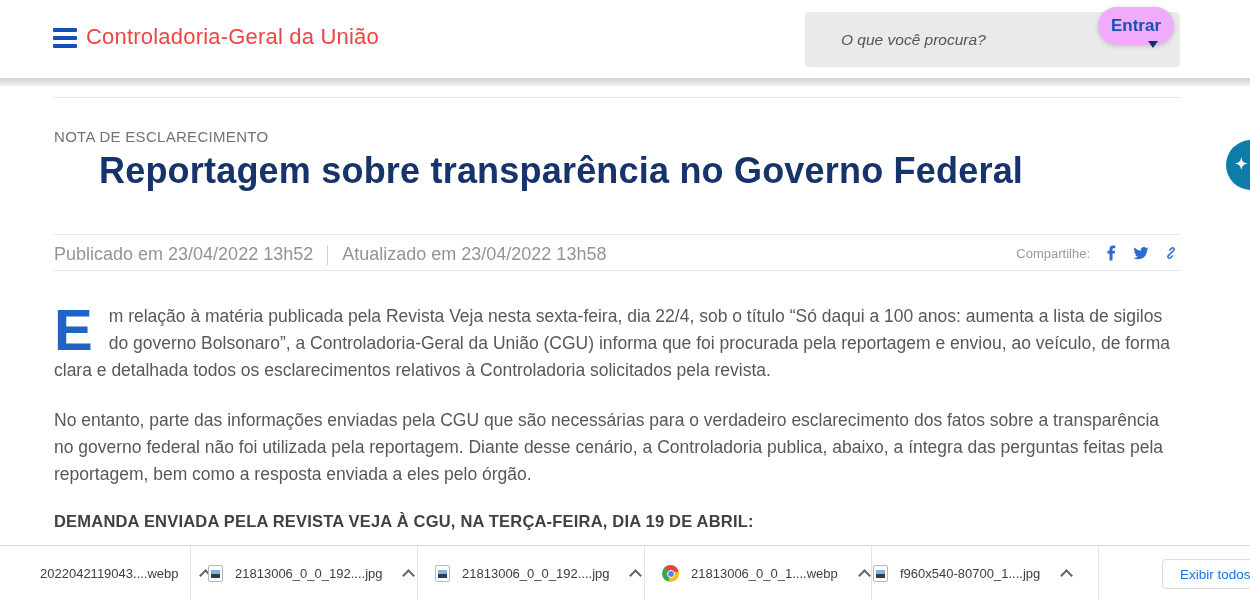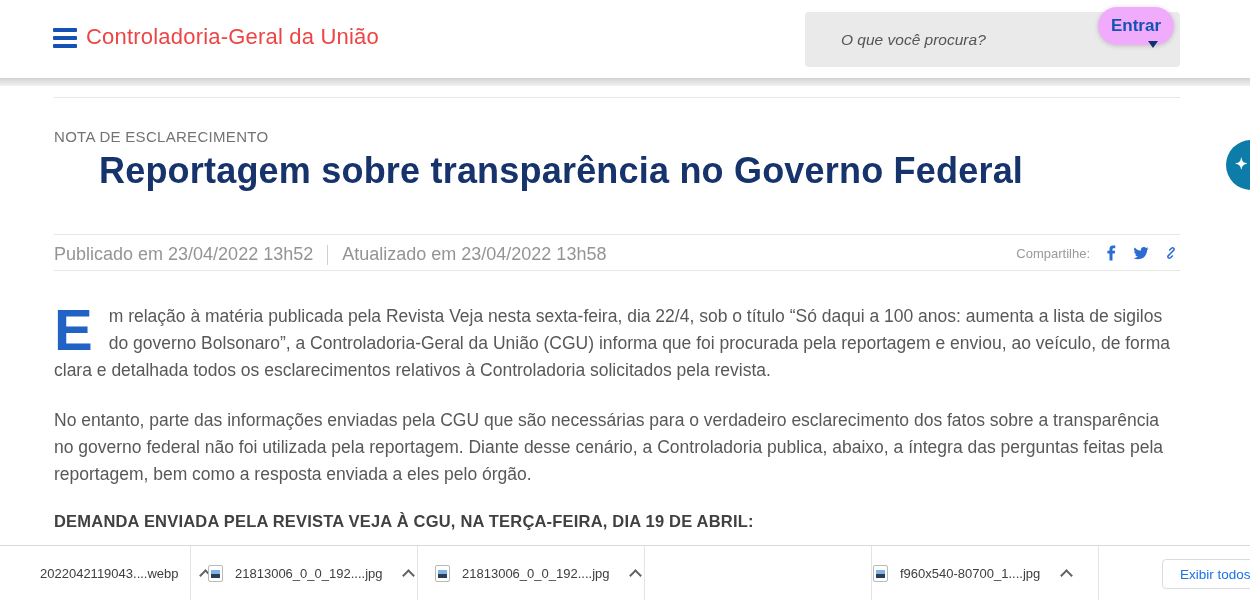--- a/index.html
+++ b/index.html
@@ -156,20 +156,27 @@
   </div>
 
   <div class="dl-item" style="left:417px; width:227px; padding-left:18px;">
     <span class="file-icon">
         <i></i>
       </span>
     <span class="dl-name">21813006_0_0_192....jpg</span>
     <span class="dl-chevron"></span>
   </div>
 
+  <div class="dl-item" style="left:644px; width:227px; padding-left:18px;">
+    <span class="chrome-icon">
+        <i></i>
+      </span>
+    <span class="dl-name">21813006_0_0_1....webp</span>
+    <span class="dl-chevron"></span>
+  </div>
 
   <div class="dl-item" style="left:871px; width:227px; padding-left:2px;">
     <span class="file-icon">
         <i></i>
       </span>
     <span class="dl-name">f960x540-80700_1....jpg</span>
     <span class="dl-chevron"></span>
   </div>
 
   <button class="show-all">Exibir todos</button>

